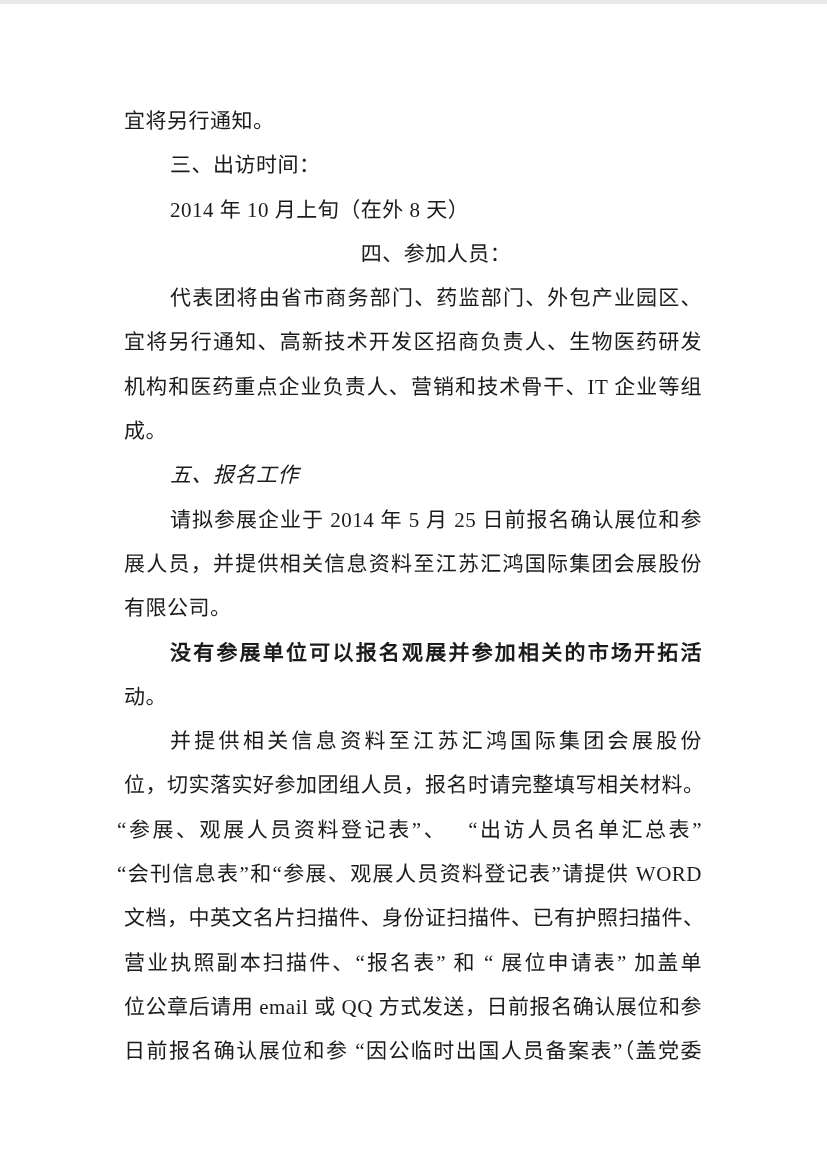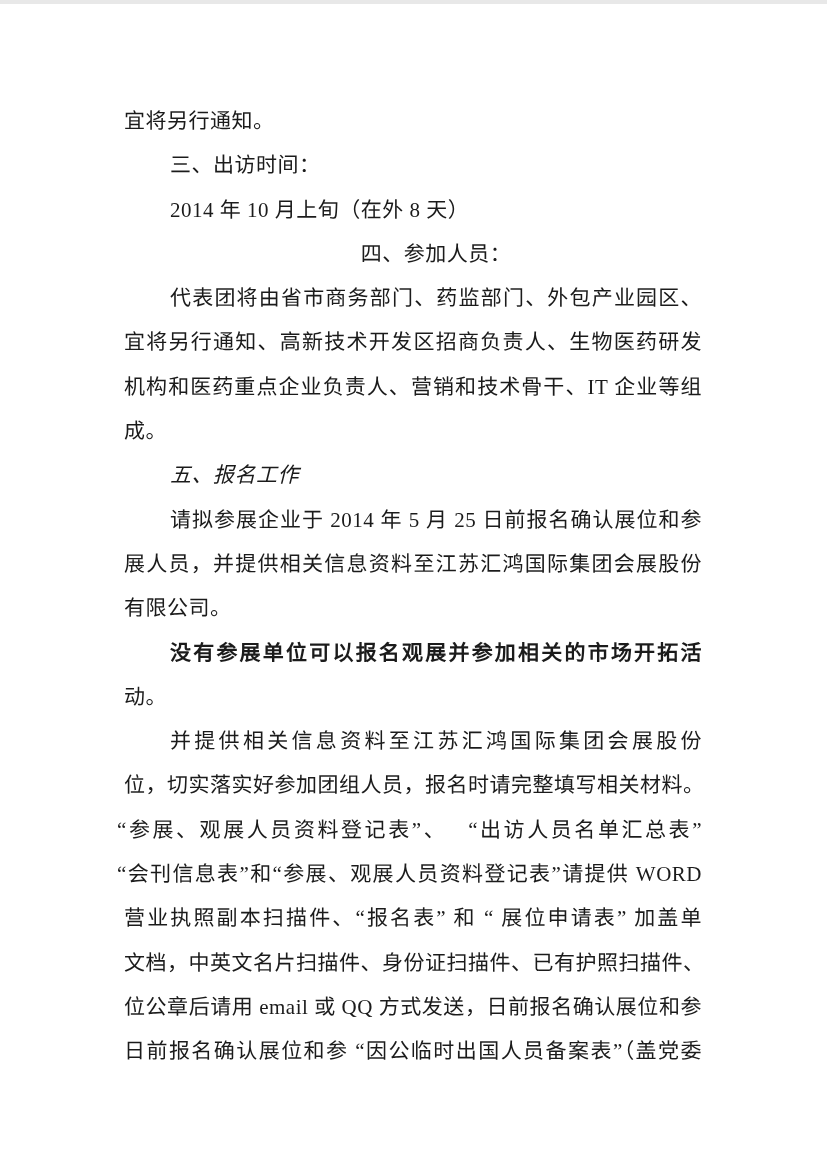--- a/index.html
+++ b/index.html
@@ -55,18 +55,18 @@
       <div class="line" style="padding-left: 46px; font-style: italic;">五、报名工作</div>
       <div class="line justify" style="padding-left: 46px;">请拟参展企业于 2014 年 5 月 25 日前报名确认展位和参</div>
       <div class="line justify">展人员，并提供相关信息资料至江苏汇鸿国际集团会展股份</div>
       <div class="line">有限公司。</div>
       <div class="line justify" style="padding-left: 46px; font-weight: bold;">没有参展单位可以报名观展并参加相关的市场开拓活</div>
       <div class="line">动。</div>
       <div class="line justify" style="padding-left: 46px;">并提供相关信息资料至江苏汇鸿国际集团会展股份</div>
       <div class="line justify">位，切实落实好参加团组人员，报名时请完整填写相关材料。</div>
       <div class="line justify hang">“参展、观展人员资料登记表”、　 “出访人员名单汇总表”</div>
       <div class="line justify hang">“会刊信息表”和“参展、观展人员资料登记表”请提供 WORD</div>
+      <div class="line justify">文档，中英文名片扫描件、身份证扫描件、已有护照扫描件、</div>
       <div class="line justify">营业执照副本扫描件、“报名表” 和 “ 展位申请表” 加盖单</div>
-      <div class="line justify">文档，中英文名片扫描件、身份证扫描件、已有护照扫描件、</div>
       <div class="line justify">位公章后请用 email 或 QQ 方式发送，日前报名确认展位和参</div>
       <div class="line justify">日前报名确认展位和参 “因公临时出国人员备案表”（盖党委</div>
     </div>
 </div>
 
 </body></html>

